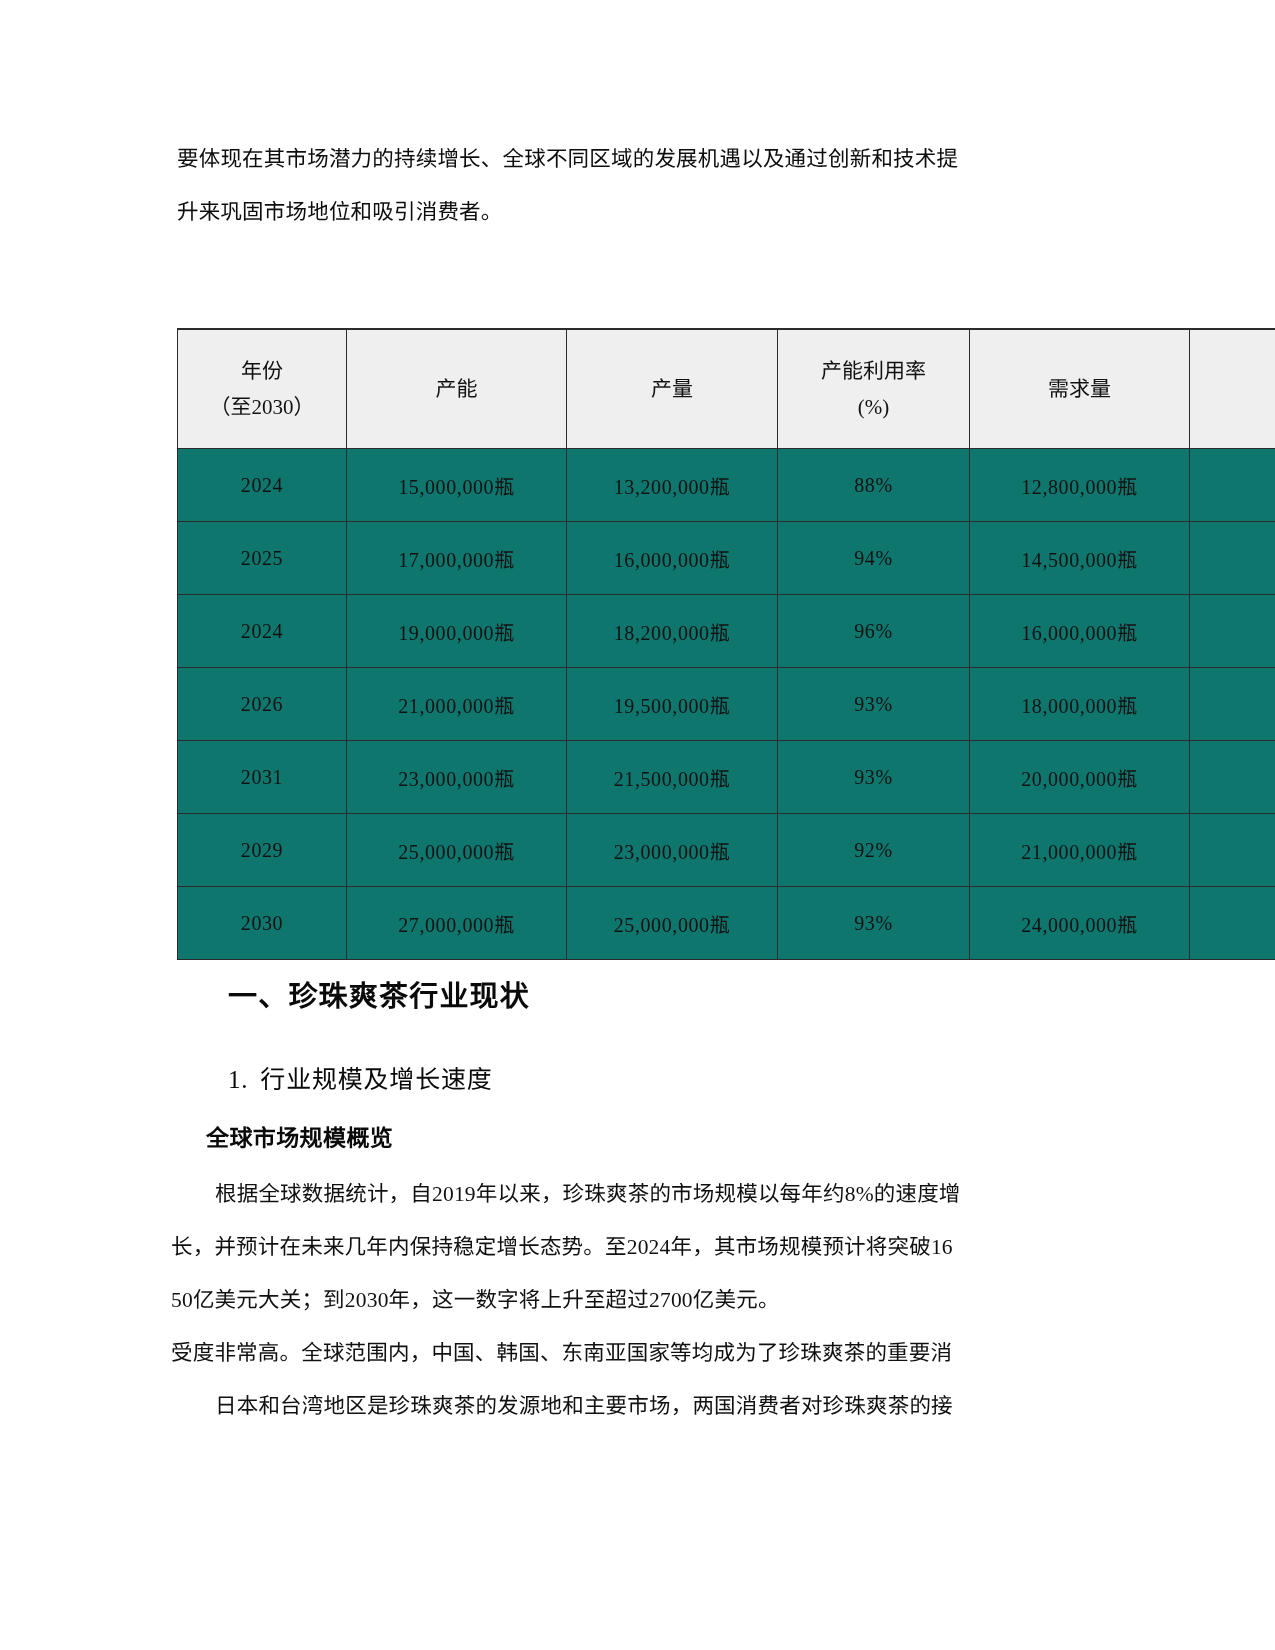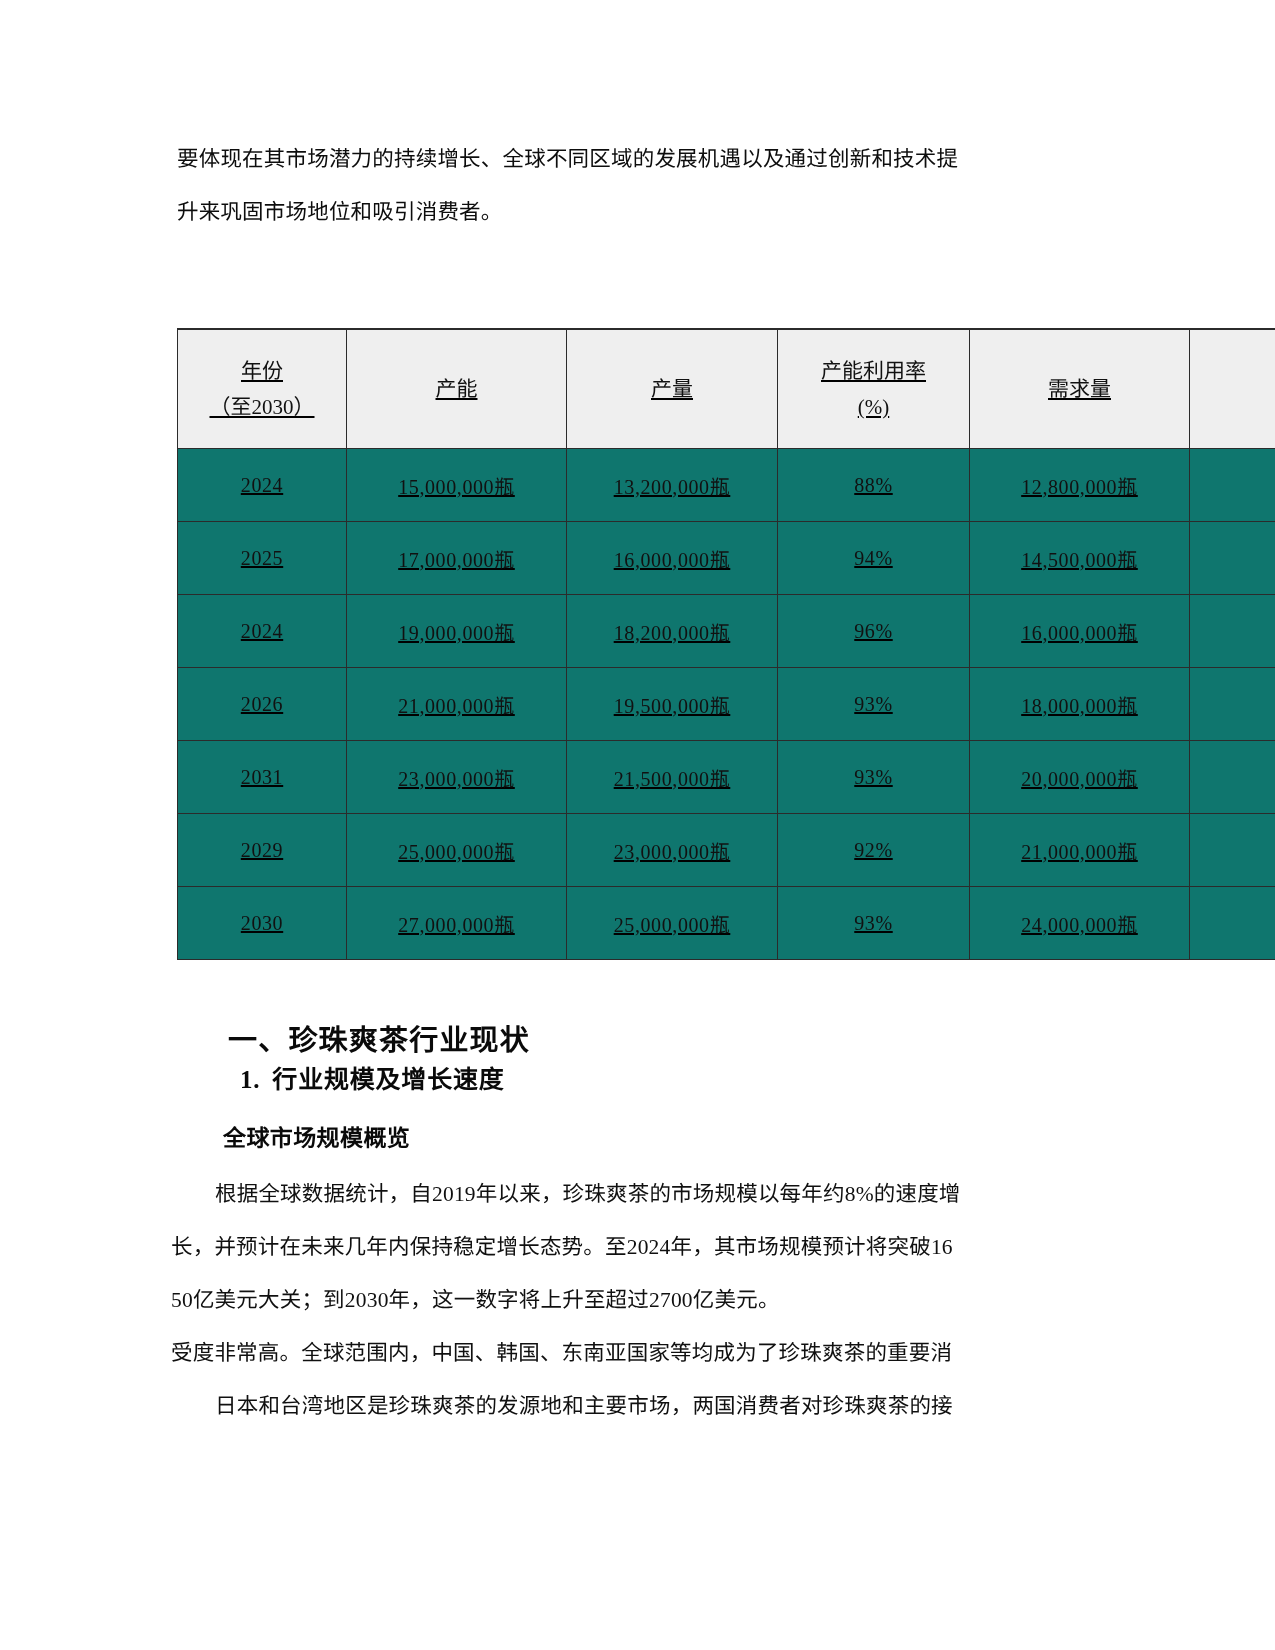--- a/index.html
+++ b/index.html
@@ -44,21 +44,20 @@
   .table-wrap {
     position: absolute;
     left: 177px;
     top: 328px;
     width: 1098px;
   }
   table.datatable {
     border-collapse: collapse;
     table-layout: fixed;
     width: 1098px;
-    text-decoration: underline;
   }
   table.datatable td, table.datatable th {
     border: 1px solid #2b2b2b;
     padding: 0;
     text-align: center;
     vertical-align: middle;
     font-weight: normal;
     color: #111111;
   }
   table.datatable thead th {
@@ -86,39 +85,39 @@
 
   .cell-num {
     font-family: "Liberation Serif", "DejaVu Serif", serif;
     letter-spacing: 0.6px;
   }
 
   
   .h1 {
     position: absolute;
     left: 228px;
-    top: 1016px;
+    top: 972px;
     font-size: 29px;
     font-weight: bold;
     letter-spacing: 1.2px;
     color: #0a0a0a;
   }
   .h2 {
     position: absolute;
-    left: 240px;
+    left: 228px;
     top: 1059px;
     font-size: 25px;
-    font-weight: bold;
+    font-weight: normal;
     letter-spacing: 0.8px;
     color: #0a0a0a;
   }
   .h2 .num { margin-right: 12px; }
   .h3 {
     position: absolute;
-    left: 223px;
+    left: 206px;
     top: 1119px;
     font-size: 23px;
     font-weight: bold;
     letter-spacing: 0.4px;
     color: #0a0a0a;
   }
 
   
   .body-text {
     position: absolute;

